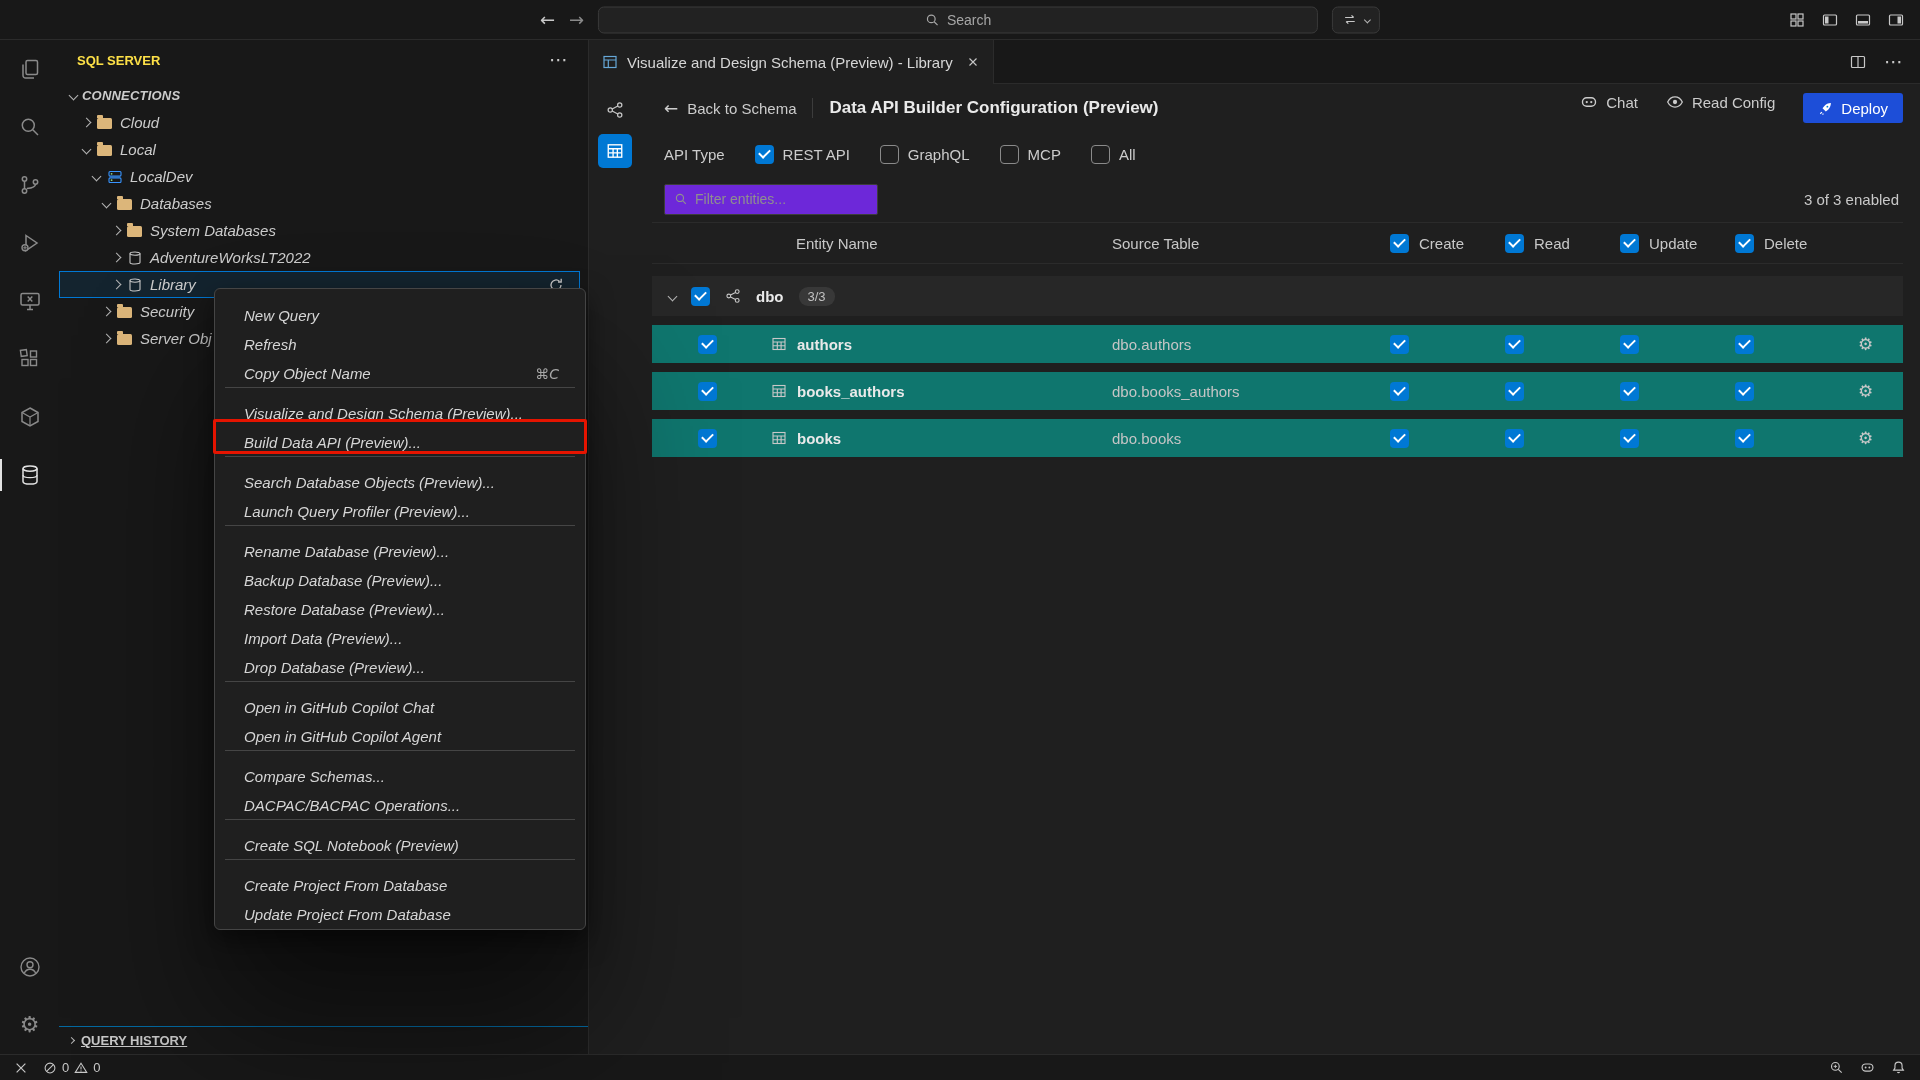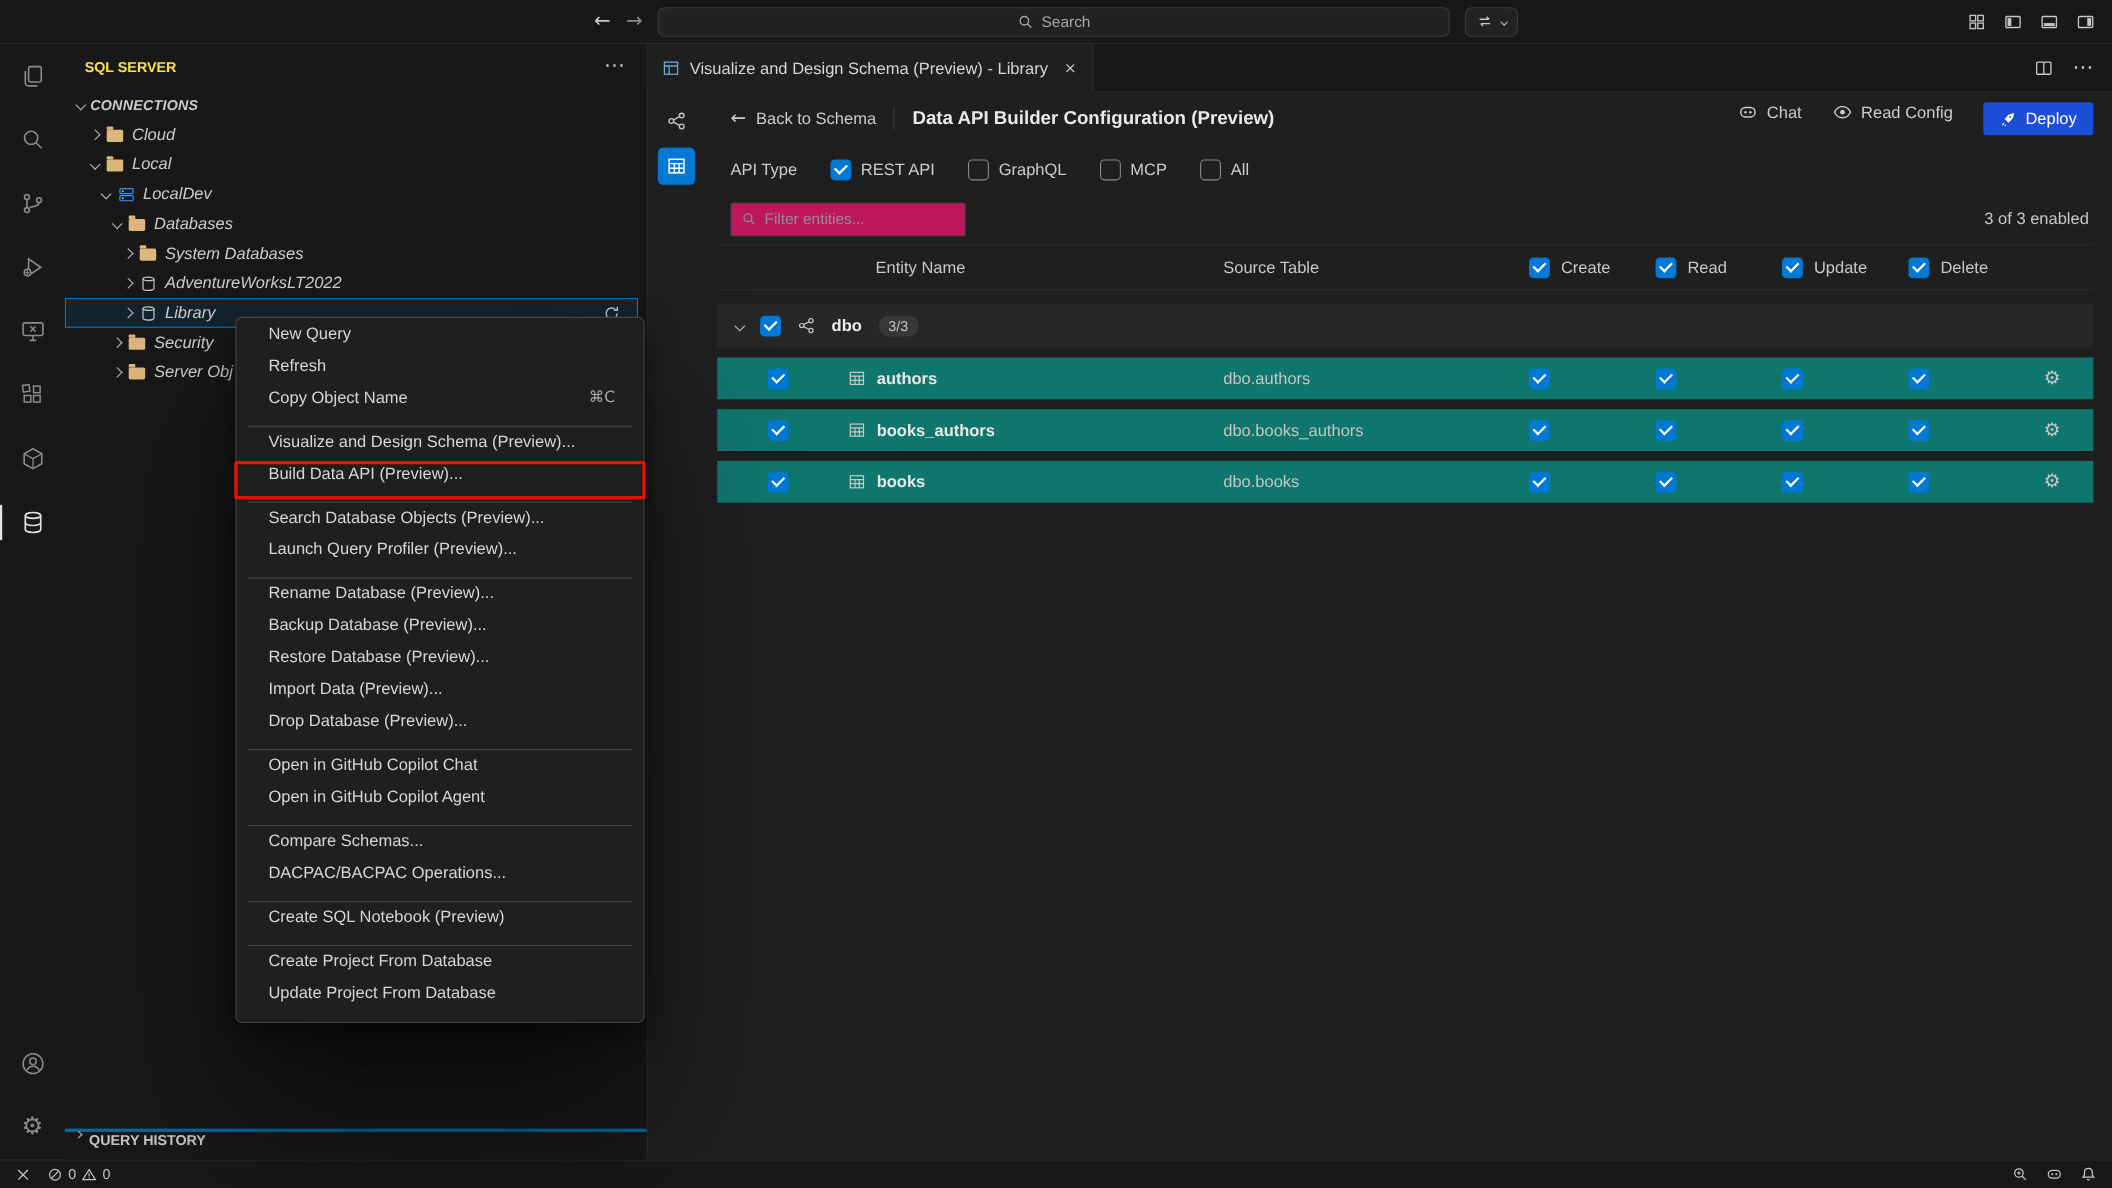--- a/index.html
+++ b/index.html
@@ -45,25 +45,25 @@
   .tree{padding-top:2px;}
   .tree-item{height:27px;display:flex;align-items:center;color:#ccc;margin-right:8px;font-style:italic;}
   .tree-item.selected{background:rgba(0,120,212,.13);outline:1px solid #0078d4;outline-offset:-1px;}
   .twisty{width:17px;flex:0 0 17px;display:flex;align-items:center;justify-content:center;}
   .ticon{width:19px;flex:0 0 19px;display:flex;align-items:center;justify-content:center;margin-right:6px;}
   .l0{padding-left:6px}.l1{padding-left:19px}.l2{padding-left:29px}.l3{padding-left:39px}.l4{padding-left:49px}
   .sec{font-size:13px;font-weight:700;letter-spacing:.2px;}
   .tree-action{margin-left:auto;margin-right:16px;display:flex;color:#c8c8c8;}
   .folder{width:15px;height:11px;background:#dcb67a;border-radius:1.5px;position:relative;margin-top:2px;}
   .folder::before{content:"";position:absolute;top:-3px;left:0;width:6px;height:3px;background:#dcb67a;border-radius:1px 1px 0 0;}
-  .query-history{position:absolute;left:0;right:0;bottom:0;height:28px;border-top:3px solid #0369a1;display:flex;align-items:flex-start;gap:7px;padding-left:10px;font-size:13px;font-weight:700;color:#c8c8c8;background:#181818;}
+  .query-history{position:absolute;left:0;right:0;bottom:0;height:28px;border-top:1px solid #0369a1;display:flex;align-items:center;gap:7px;padding-left:10px;font-size:13px;font-weight:700;color:#c8c8c8;background:#181818;text-decoration:underline;}
 
   
   .menu{position:absolute;left:214px;top:288px;width:372px;background:#1f1f1f;border:1px solid #454545;border-radius:6px;padding:6px 0;z-index:60;box-shadow:0 10px 26px rgba(0,0,0,.5),0 90px 130px rgba(0,0,0,.5);}
-  .mi{height:29px;display:flex;align-items:flex-start;padding:0 26px 0 29px;color:#d6d6d6;position:relative;}
+  .mi{height:29px;display:flex;align-items:flex-end;padding:0 26px 0 29px;color:#d6d6d6;position:relative;font-style:italic;}
   .mi .sc{margin-left:auto;color:#a8a8a8;font-size:14px;}
   .msep{height:1px;background:#454545;margin:5px 10px;}
   .mi.hl::after{content:"";position:absolute;left:-2px;right:-2px;top:-3px;bottom:-3px;border:3px solid #e51400;border-radius:2px;pointer-events:none;}
 
   
   .editor{flex:1;display:flex;flex-direction:column;min-width:0;background:#1f1f1f;}
   .tabbar{flex:0 0 44px;background:#181818;display:flex;position:relative;}
   .tabbar::after{content:"";position:absolute;left:0;right:0;bottom:0;height:1px;background:#2b2b2b;}
   .tab{position:relative;z-index:1;height:44px;background:#1f1f1f;display:flex;align-items:center;gap:9px;padding:0 13px;color:#d6d6d6;border-right:1px solid #2b2b2b;}
   .tab-close{color:#c8c8c8;display:flex;margin-left:4px;}
@@ -77,21 +77,21 @@
   .back-link{display:flex;align-items:center;gap:9px;color:#ccc;}
   .back-arrow{font-size:17px;line-height:1;}
   .vdiv{width:1px;height:20px;background:#3c3c3c;}
   .page-title{font-size:17px;font-weight:700;color:#eaeaea;}
   .header-actions{margin-left:auto;display:flex;align-items:flex-start;gap:28px;}
   .hact{display:flex;align-items:center;gap:8px;color:#ccc;}
   .deploy-btn{height:30px;padding:0 15px;background:#1d4ed8;border:none;border-radius:3px;color:#fff;display:flex;align-items:center;gap:8px;font-size:15px;font-family:inherit;}
   .api-row{flex:0 0 44px;display:flex;align-items:center;gap:30px;padding-left:12px;}
   .api-opt{display:flex;align-items:center;gap:9px;}
   .filter-row{flex:0 0 46px;display:flex;align-items:center;padding-left:12px;}
-  .filter-box{width:214px;height:31px;background:#be185d;border:1px solid #3d3d3d;border-radius:2px;display:flex;align-items:center;gap:7px;padding:0 9px;color:#8f8f8f;}
+  .filter-box{width:214px;height:31px;background:#6d28d9;border:1px solid #3d3d3d;border-radius:2px;display:flex;align-items:center;gap:7px;padding:0 9px;color:#8f8f8f;}
   .filter-box input{flex:1;min-width:0;background:transparent;border:none;outline:none;color:#c8c8c8;font-size:14px;font-family:inherit;}
   .filter-box input::placeholder{color:#8f8f8f;}
   .enabled-count{margin-left:auto;padding-right:4px;color:#c8c8c8;}
   .tbl-header{flex:0 0 42px;display:grid;grid-template-columns:110px 350px 1fr 115px 115px 115px 115px 75px;align-items:center;border-top:1px solid #2b2b2b;border-bottom:1px solid #2b2b2b;color:#c8c8c8;}
   .th-entity{grid-column:2;padding-left:34px;}
   .th-source{grid-column:3;}
   .crud{display:flex;align-items:center;gap:10px;padding-left:22px;}
   .group-row{margin-top:12px;flex:0 0 40px;background:#272727;display:flex;align-items:center;gap:15px;padding-left:17px;}
   .group-name{font-weight:700;color:#eaeaea;}
   .badge{background:#383838;color:#c0c0c0;font-size:13px;border-radius:9px;padding:2px 9px;}

